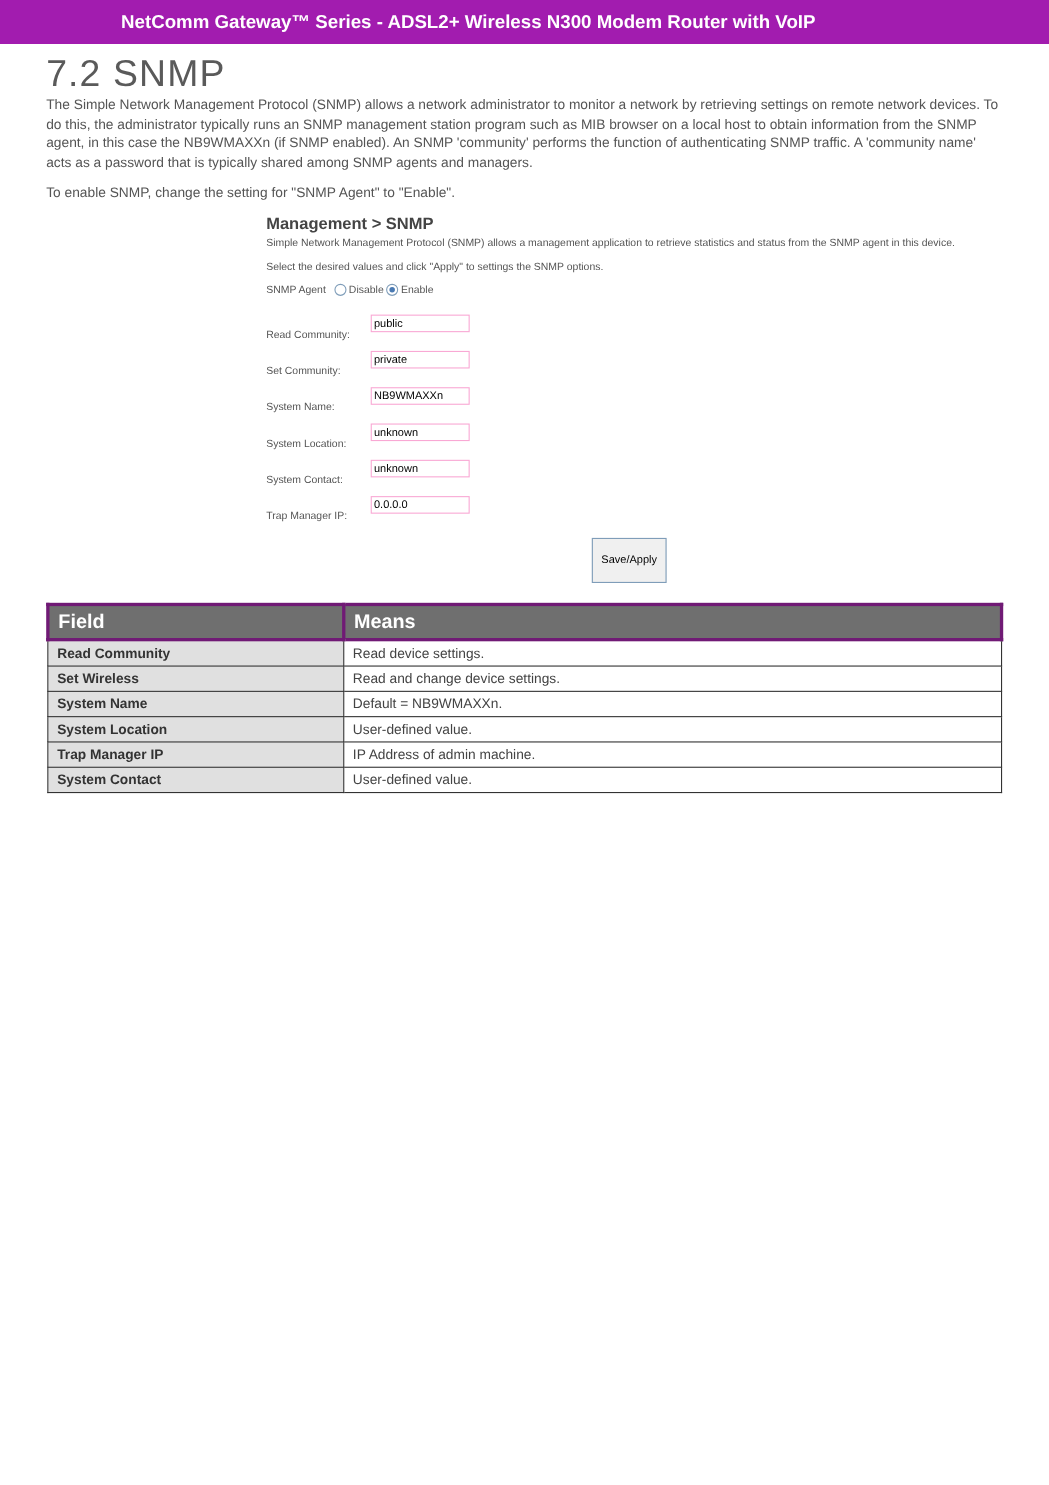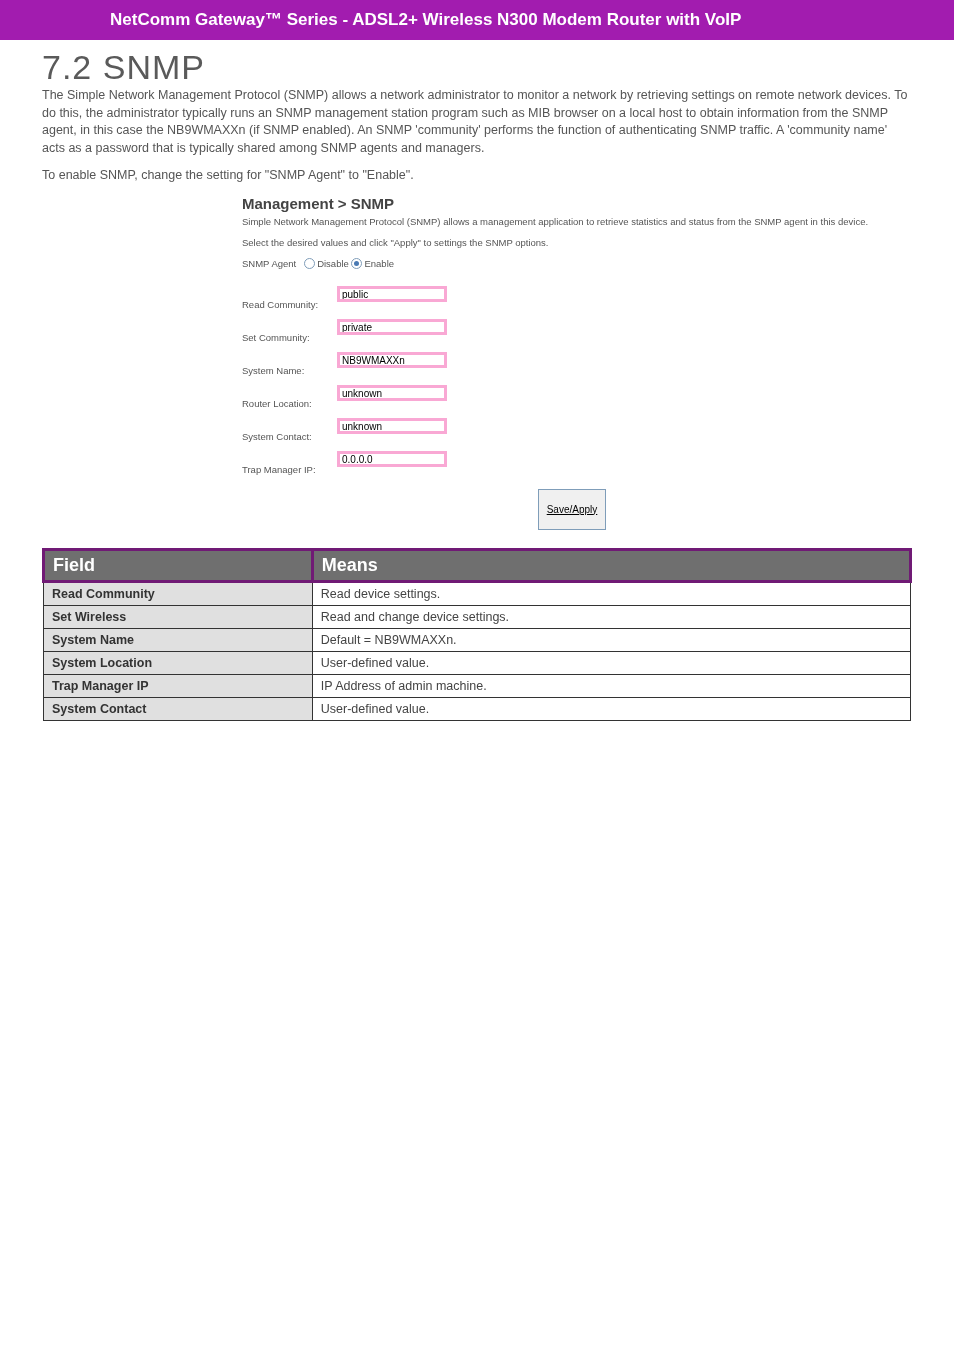--- a/index.html
+++ b/index.html
@@ -6,25 +6,25 @@
   body { font-family: Arial, Helvetica, sans-serif; background: #fff; width: 954px; }
   .banner { background: #a21caf; color: #fff; padding: 10px 0 10px 110px; font-size: 17px; font-weight: bold; }
   .content { padding: 8px 42px 0 42px; }
   h1 { font-family: Arial, sans-serif; font-weight: 300; color: #5a5a5a; font-size: 34px; letter-spacing: 1px; }
   .para { color: #555; font-size: 12.5px; line-height: 1.4; margin-bottom: 10px; }
   .shot { margin: 4px 0 18px 200px; width: 660px; }
   .shot-head { font-family: Verdana, sans-serif; color: #444; font-weight: bold; font-size: 15px; margin-bottom: 4px; }
   .shot-text { font-family: Verdana, sans-serif; color: #555; font-size: 9.5px; margin-bottom: 10px; }
   .shot-row { display: flex; align-items: center; font-family: Verdana, sans-serif; color: #555; font-size: 9.5px; margin-bottom: 2px; }
   .shot-label { width: 95px; margin-top: 20px; }
-  .shot-input { border: 3px solid #f9a8d4; height: 16px; font-size: 10px; width: 110px; padding: 0 2px; }
+  .shot-input { border: 1px solid #f9a8d4; height: 16px; font-size: 10px; width: 90px; padding: 0 2px; }
   .radio { width: 11px; height: 11px; border-radius: 50%; border: 1px solid #7f9db9; display: inline-block; vertical-align: middle; margin-right: 2px; position: relative; }
   .radio.sel::after { content:""; position:absolute; width:5px; height:5px; border-radius:50%; background:#4a7ab3; left:2px; top:2px; }
   .shot-btn-row { text-align:center; margin-top: 14px; }
-  .shot-btn { border:1px solid #7f9db9; background:#f0f0f0; font-family: Verdana, sans-serif; font-size:10px; padding:14px 8px; display:inline-block;text-decoration:underline; }
+  .shot-btn { border:1px solid #7f9db9; background:#f0f0f0; font-family: Verdana, sans-serif; font-size:10px; padding:14px 8px; display:inline-block; }
   .table { border-collapse: collapse; width: 100%; margin-top: 8px; }
   .table th { text-align:left; background:#6f6f6f; color:#fff; border:3px solid #701a75; padding:4px 8px; font-size:18px; font-weight:bold; }
   .table td { border:1px solid #333; padding:4px 8px; font-size:12.5px; color:#444;margin-top:22px; }
   .table td.field { background:#e0e0e0; font-weight:bold; color:#333; width:31%; }
   .spacer { height: 760px; }
 </style>
 </head>
 <body>
 
 <div class="banner">NetComm Gateway™ Series - ADSL2+ Wireless N300 Modem Router with VoIP</div>
@@ -57,21 +57,21 @@
     </div>
     <div class="shot-row">
       <span class="shot-label">Set Community:</span>
       <input class="shot-input" value="private" style="">
     </div>
     <div class="shot-row">
       <span class="shot-label">System Name:</span>
       <input class="shot-input" value="NB9WMAXXn" style="">
     </div>
     <div class="shot-row">
-      <span class="shot-label">Router Location:</span>
+      <span class="shot-label">System Location:</span>
       <input class="shot-input" value="unknown" style="">
     </div>
     <div class="shot-row">
       <span class="shot-label">System Contact:</span>
       <input class="shot-input" value="unknown" style="">
     </div>
     <div class="shot-row">
       <span class="shot-label">Trap Manager IP:</span>
       <input class="shot-input" value="0.0.0.0" style="">
     </div>

